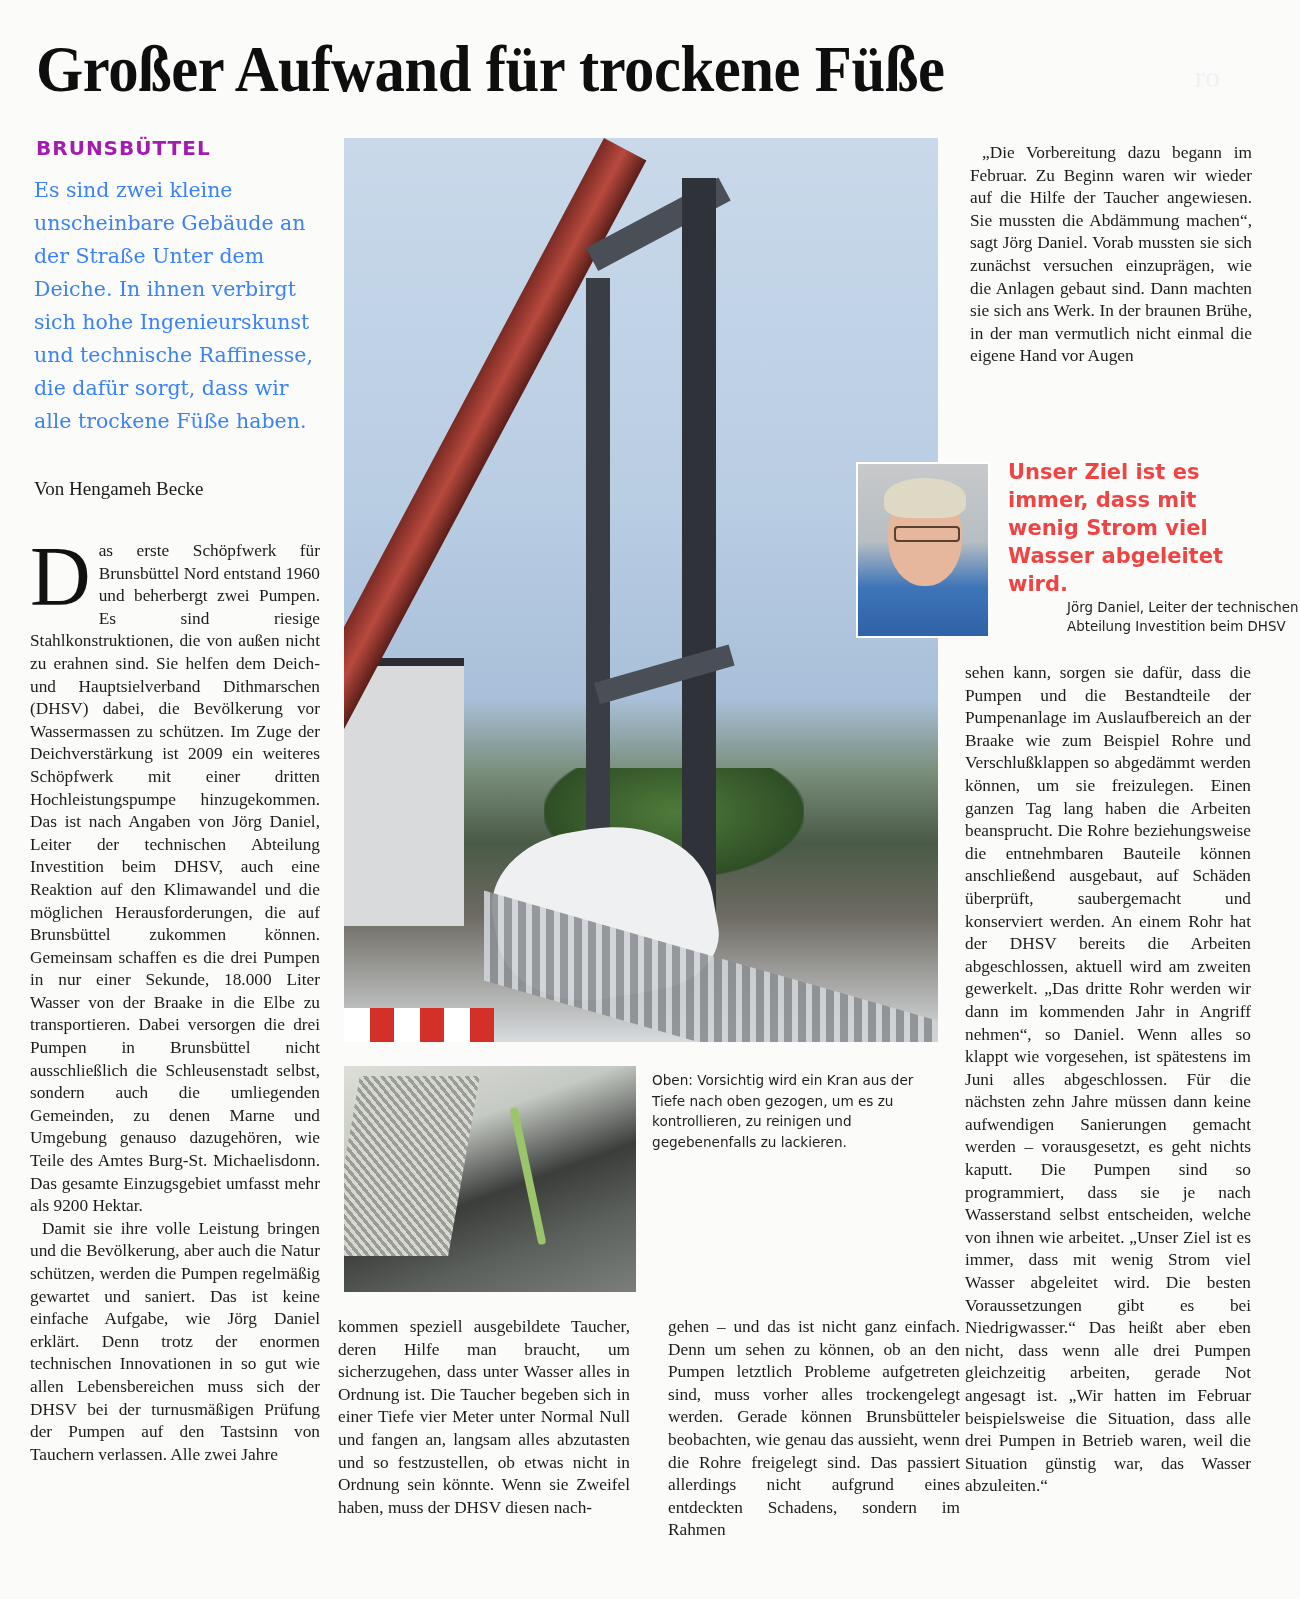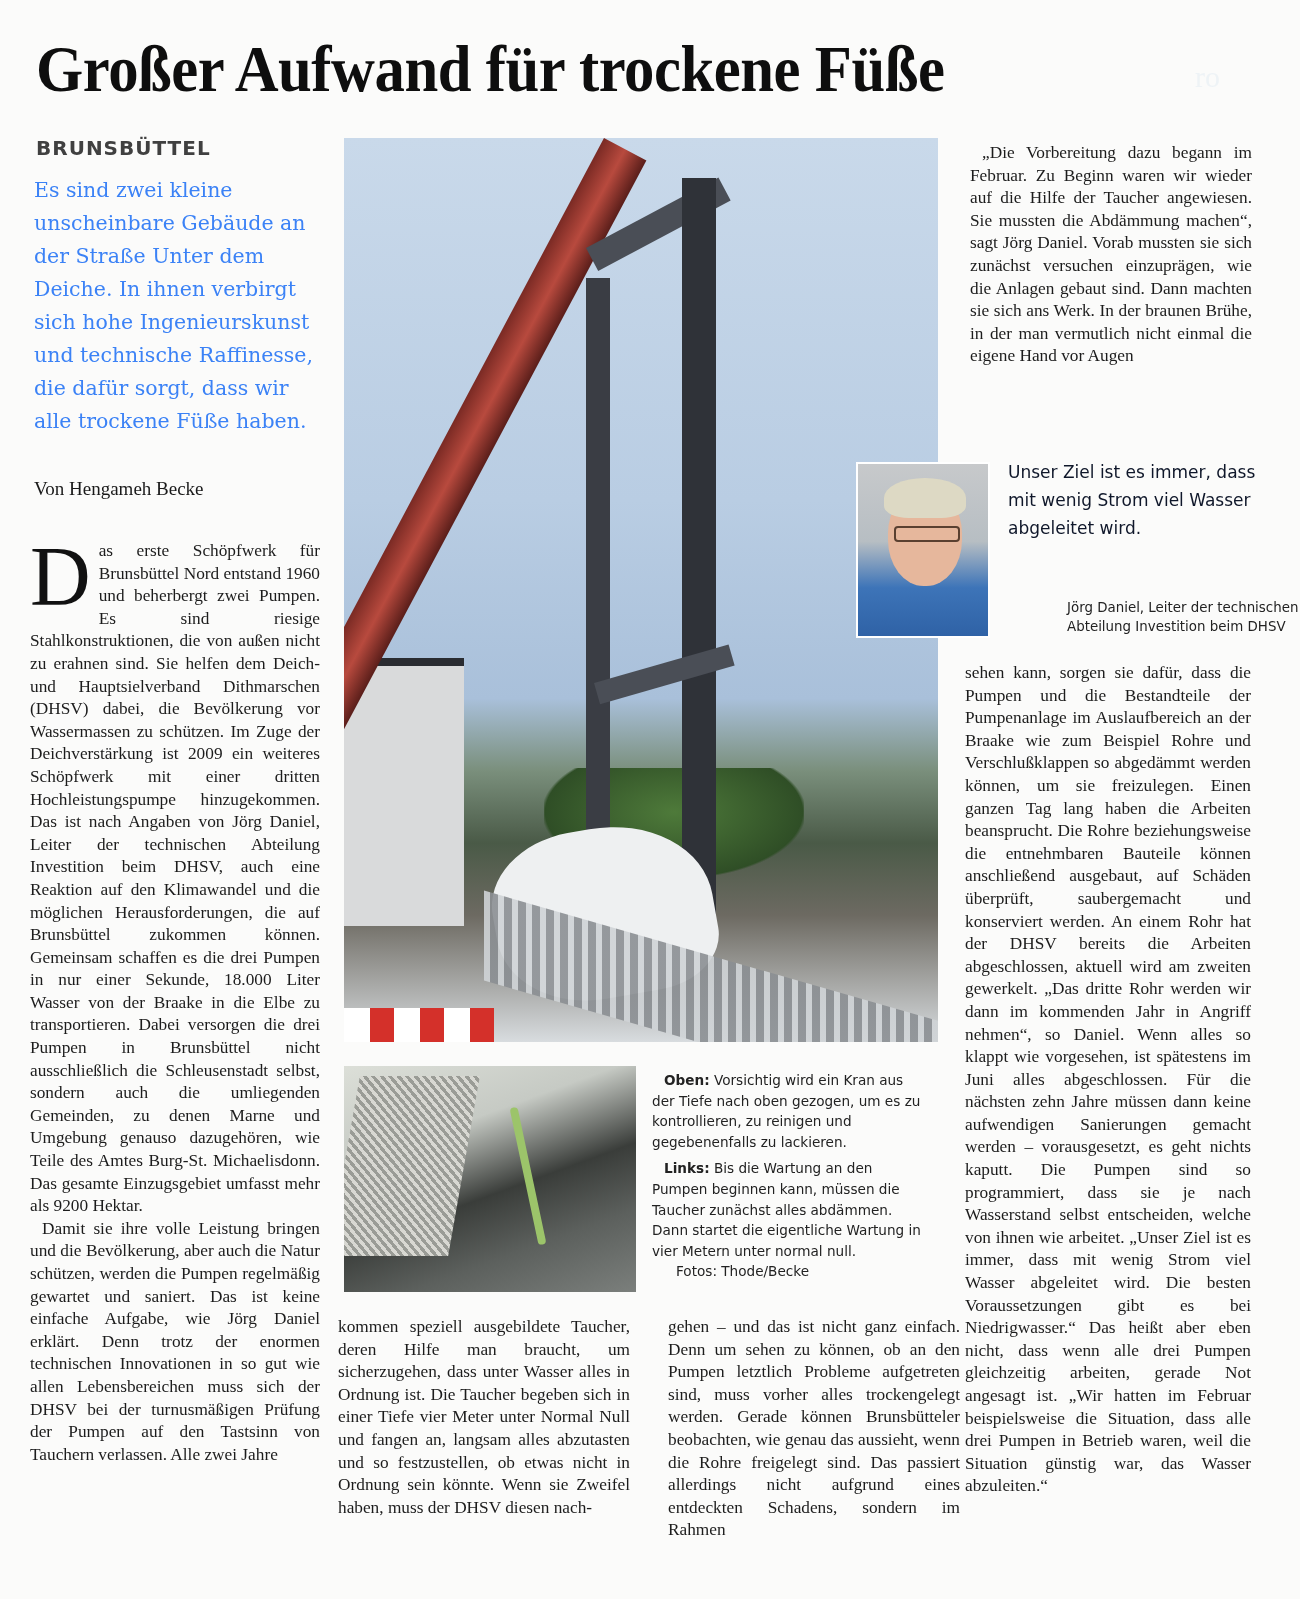--- a/index.html
+++ b/index.html
@@ -12,21 +12,21 @@
   .headline {
     position: absolute; left: 36px; top: 28px; width: 1200px;
     font-family: "Liberation Serif", serif; font-weight: bold;
     font-size: 66px; line-height: 82px; letter-spacing: -0.5px;
     transform: scaleX(0.92); transform-origin: left top;
     color: #0e0e0e;
   }
   .dateline {
     position: absolute; left: 36px; top: 136px;
     font-family: "DejaVu Sans", sans-serif; font-weight: bold;
-    font-size: 20px; letter-spacing: 1px; color: #404040;
+    font-size: 20px; letter-spacing: 1px; color: #a21caf;
   }
   .lead {
     position: absolute; left: 34px; top: 174px; width: 290px;
     font-family: "DejaVu Serif", serif; font-size: 20.5px; line-height: 33px;
     color: #3b82f6;
   }
   .byline {
     position: absolute; left: 34px; top: 478px;
     font-family: "Liberation Serif", serif; font-weight: normal; font-size: 19px;
   }
@@ -75,38 +75,38 @@
     overflow: hidden;
   }
   .photo-inset .grate { position: absolute; left: 0; top: 10px; width: 120px; height: 180px; background: repeating-linear-gradient(45deg, #d8d8d2 0 3px, #9a9c96 3px 6px); transform: skewX(-10deg); }
   .photo-inset .hose { position: absolute; left: 180px; top: 40px; width: 8px; height: 140px; background: #9cc46a; border-radius: 4px; transform: rotate(-12deg); }
 
   .caption {
     position: absolute; left: 652px; top: 1070px; width: 276px;
     font-family: "DejaVu Sans", sans-serif; font-size: 13.6px; line-height: 20.6px;
     color: #222;
   }
-  .caption b { font-weight: bold; margin-left: 12px; }
+  .caption b { font-weight: normal; }
   .caption .block { margin-bottom: 6px; }
   .caption .credit { display: inline-block; margin-left: 24px; }
 
   .portrait {
     position: absolute; left: 856px; top: 462px; width: 130px; height: 172px;
     border: 2px solid #fff;
     background: linear-gradient(180deg, #c7c9cb 0%, #b7bec3 45%, #3d74b8 72%, #2f62a6 100%);
     overflow: hidden;
   }
   .portrait .face { position: absolute; left: 30px; top: 26px; width: 74px; height: 96px; background: #e6b79c; border-radius: 45% 45% 48% 48%; }
   .portrait .hair { position: absolute; left: 26px; top: 14px; width: 82px; height: 40px; background: #ddd9c4; border-radius: 50% 50% 30% 30%; }
   .portrait .glasses { position: absolute; left: 36px; top: 62px; width: 62px; height: 12px; border: 2px solid #5a4030; border-radius: 4px; }
 
   .pullquote {
     position: absolute; left: 1008px; top: 458px; width: 260px;
-    font-family: "DejaVu Sans", sans-serif; font-weight: normal;
-    font-size: 17px; line-height: 28px; color: #0f172a;
+    font-family: "DejaVu Sans", sans-serif; font-weight: bold;
+    font-size: 21px; line-height: 28px; color: #ef4444;
   }
   .pq-attr {
     position: absolute; left: 1067px; top: 598px; width: 260px;
     font-family: "DejaVu Sans", sans-serif; font-size: 13.4px; line-height: 19px; color: #222;
   }
   .ghost {
     position: absolute; left: 1195px; top: 60px; font-family: "Liberation Serif", serif;
     font-size: 30px; color: #eef3f6;
   }
 </style>
@@ -147,25 +147,20 @@
 <div class="photo-inset">
   <div class="grate"></div>
   <div class="hose"></div>
 </div>
 
 <div class="caption">
   <div class="block">
     <b>Oben:</b>
     <span>Vorsichtig wird ein Kran aus der Tiefe nach oben gezogen, um es zu kontrollieren, zu reinigen und gegebenenfalls zu lackieren.</span>
   </div>
-  <div class="block">
-    <b>Links:</b>
-    <span>Bis die Wartung an den Pumpen beginnen kann, müssen die Taucher zunächst alles abdämmen. Dann startet die eigentliche Wartung in vier Metern unter normal null.</span>
-    <span class="credit">Fotos: Thode/Becke</span>
-  </div>
 </div>
 
 <div class="col col2">
   <p>kommen speziell ausgebildete Taucher, deren Hilfe man braucht, um sicherzugehen, dass unter Wasser alles in Ordnung ist. Die Taucher begeben sich in einer Tiefe vier Meter unter Normal Null und fangen an, langsam alles abzutasten und so festzustellen, ob etwas nicht in Ordnung sein könnte. Wenn sie Zweifel haben, muss der DHSV diesen nach-</p>
 </div>
 
 <div class="col col3">
   <p>gehen – und das ist nicht ganz einfach. Denn um sehen zu können, ob an den Pumpen letztlich Probleme aufgetreten sind, muss vorher alles trockengelegt werden. Gerade können Brunsbütteler beobachten, wie genau das aussieht, wenn die Rohre freigelegt sind. Das passiert allerdings nicht aufgrund eines entdeckten Schadens, sondern im Rahmen</p>
 </div>
 

